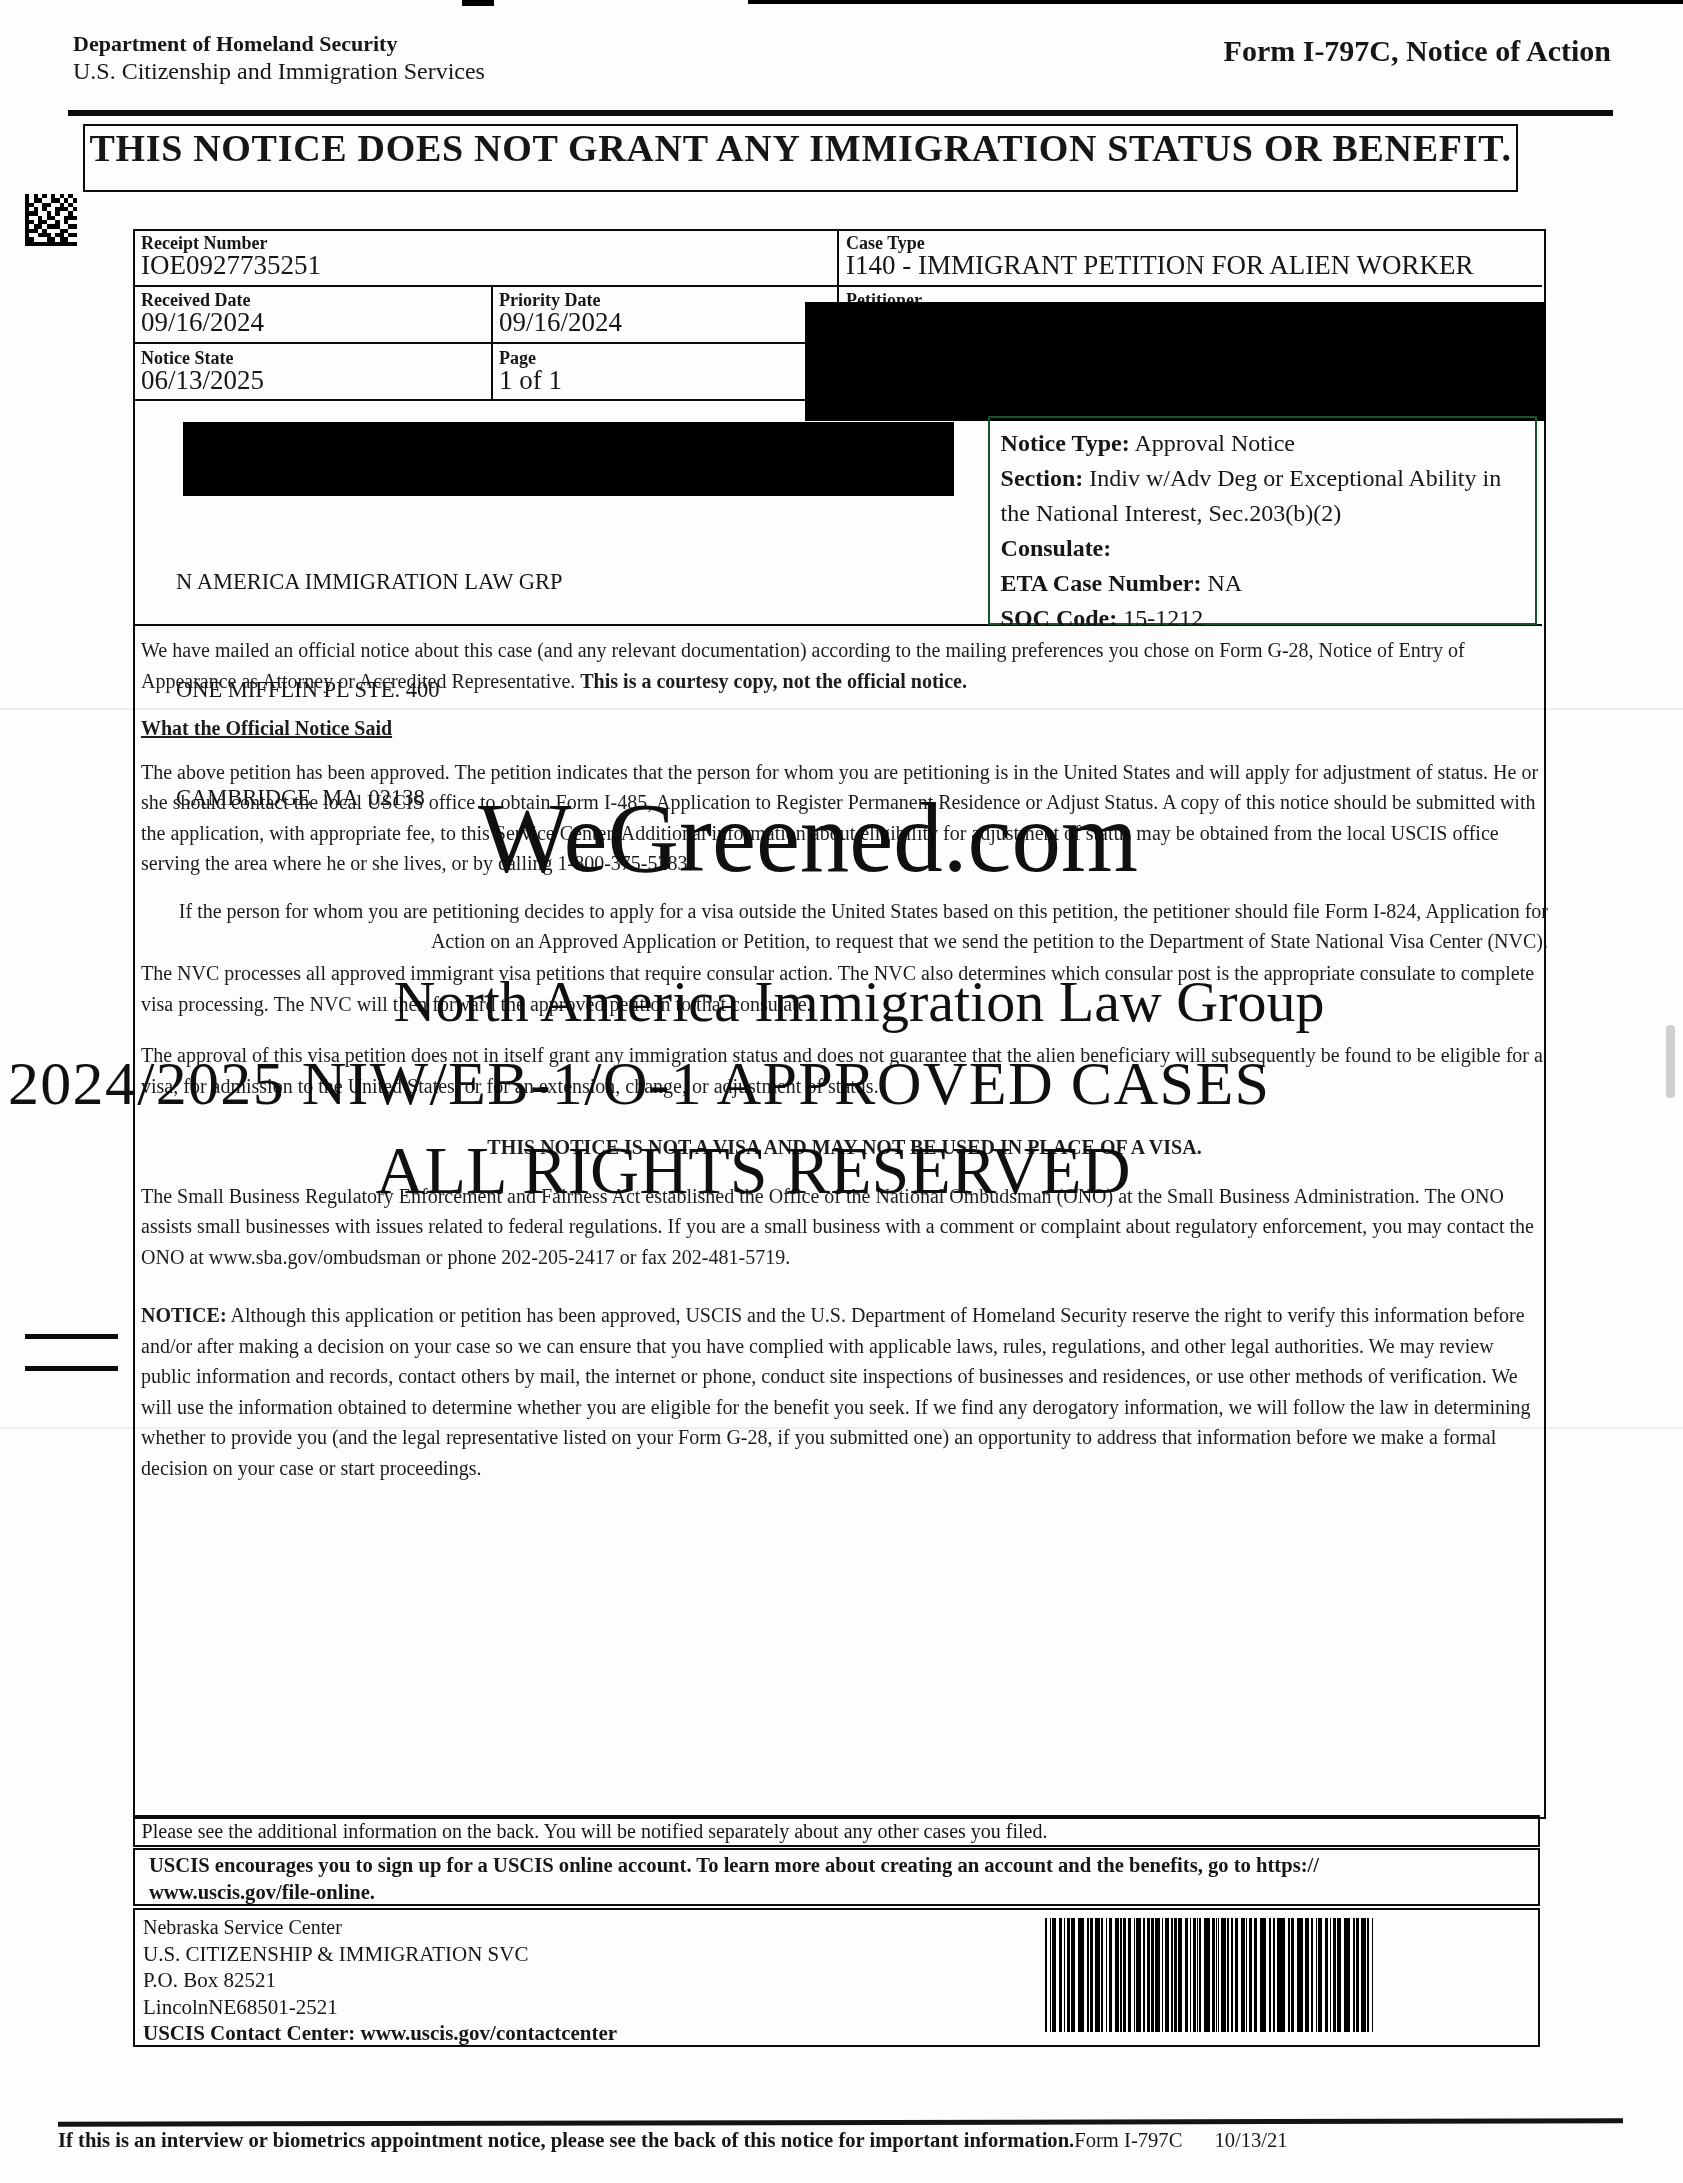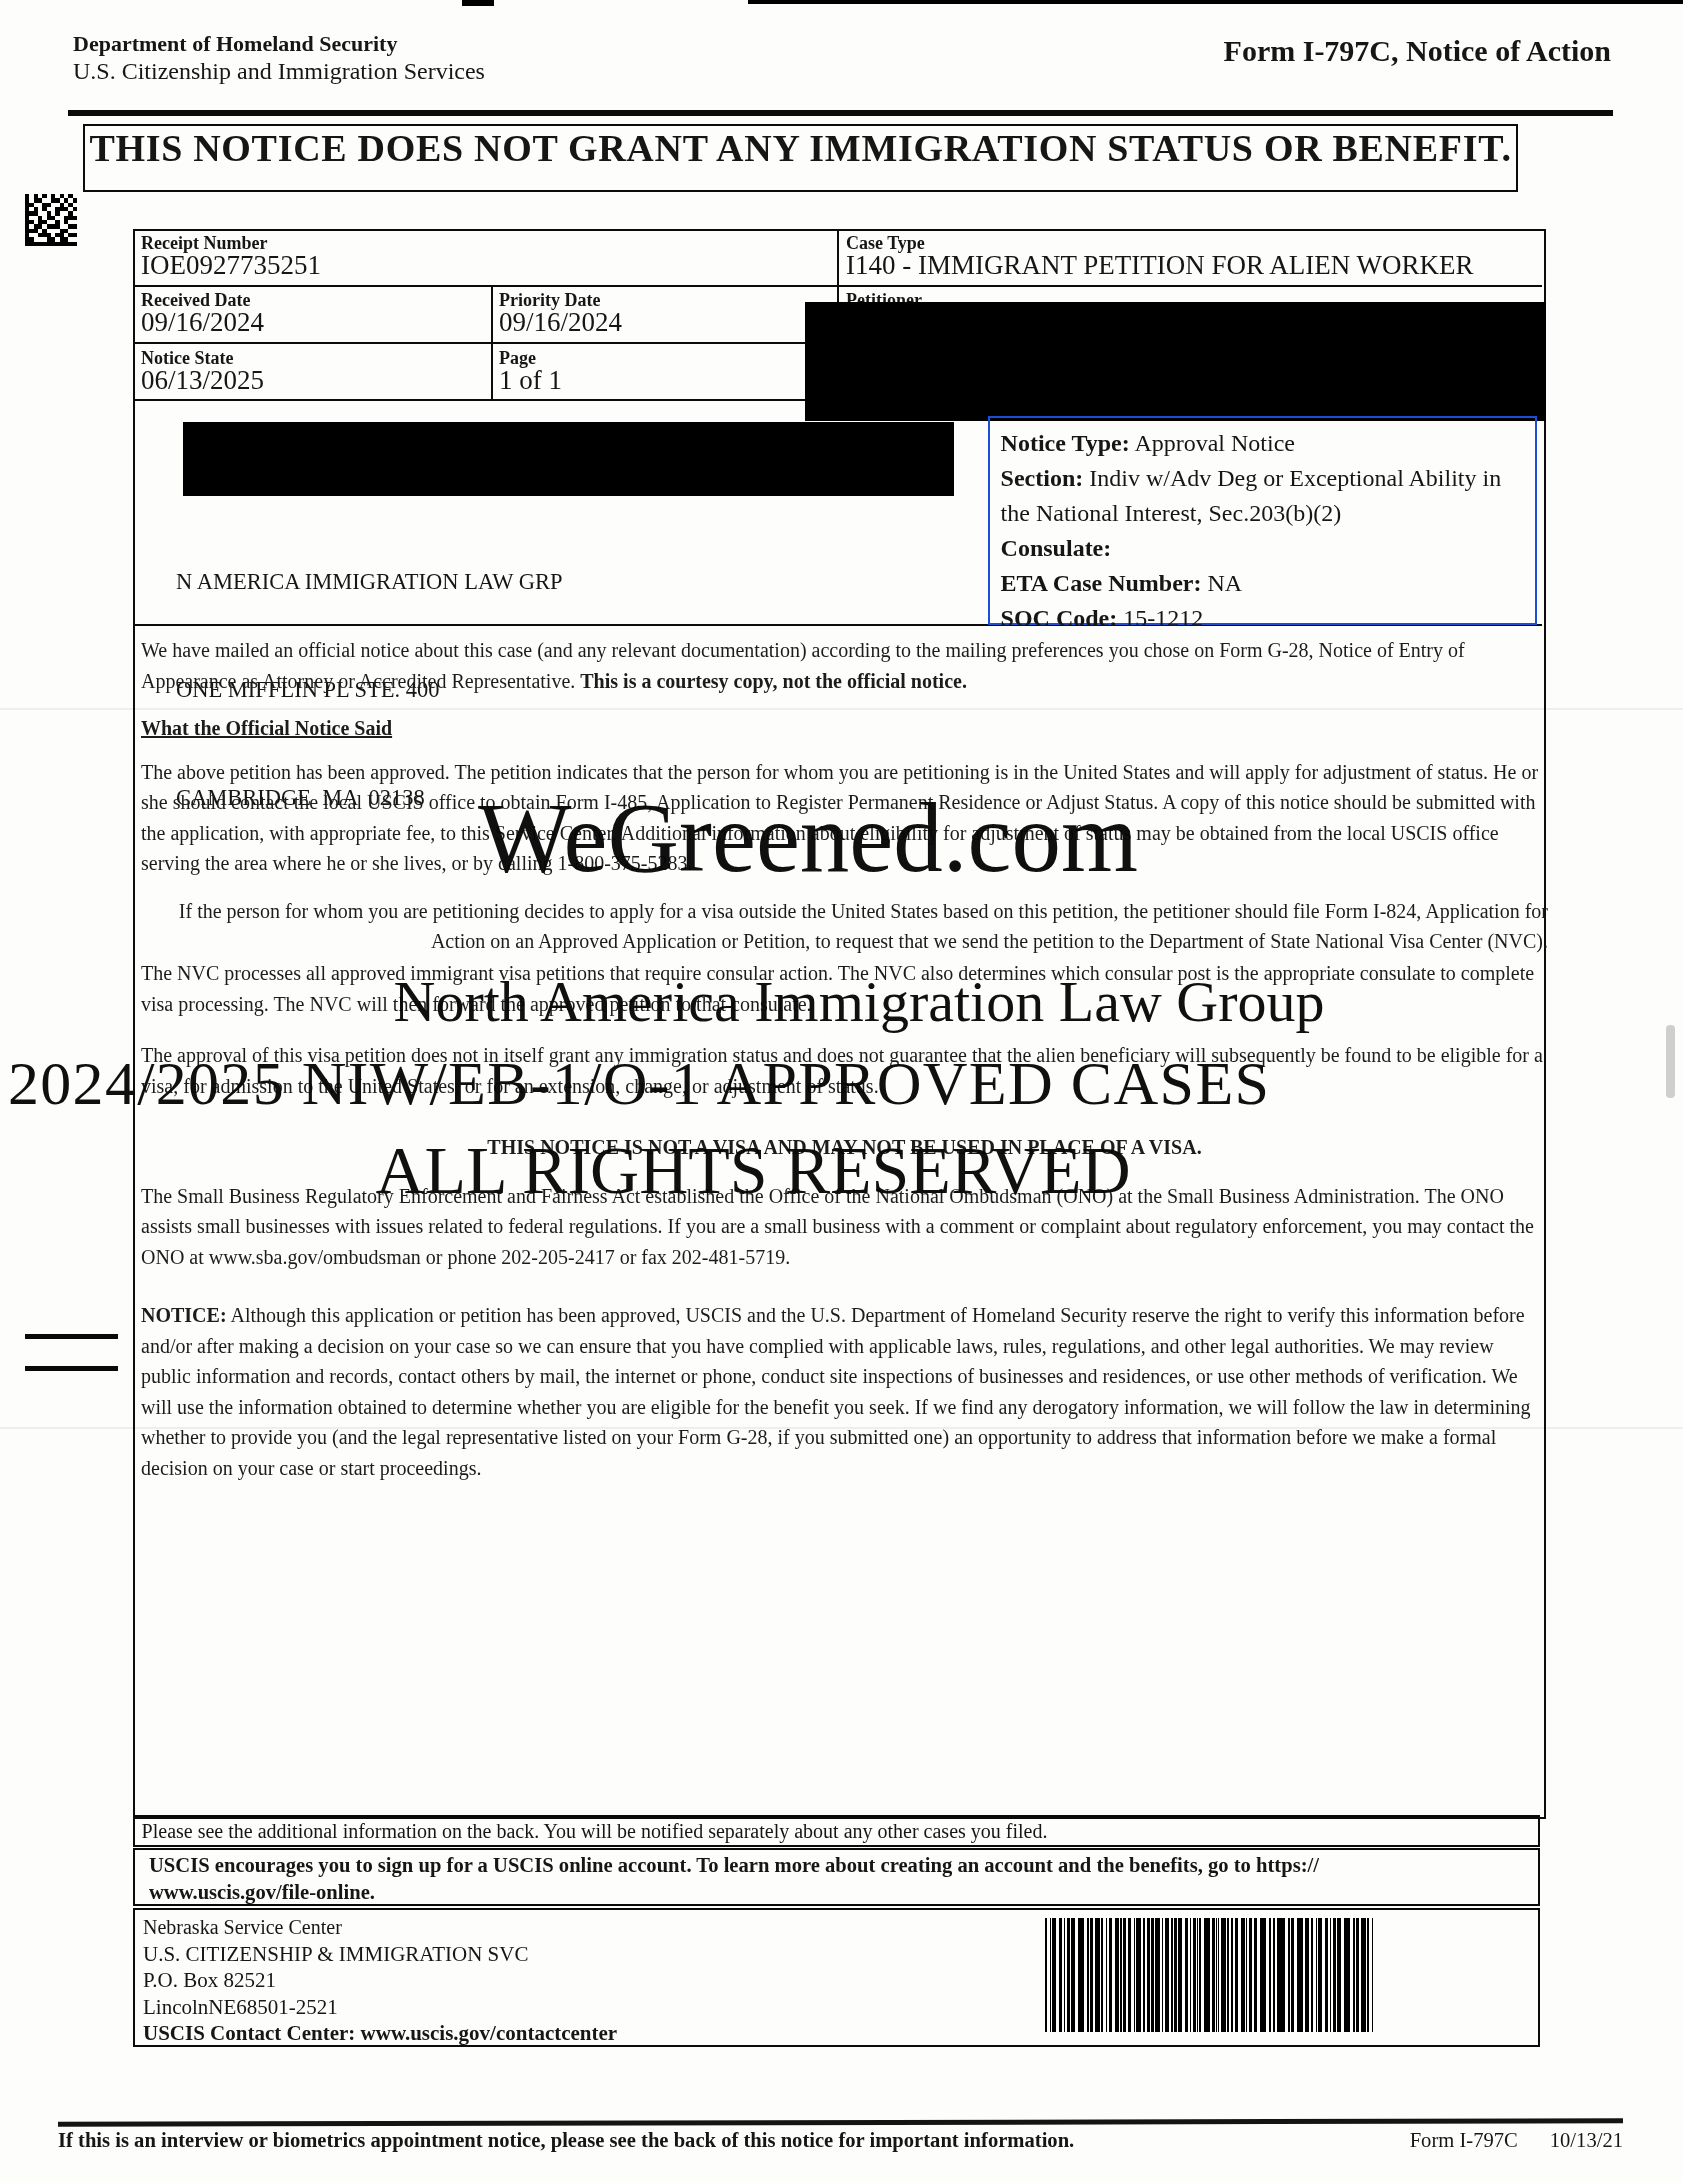--- a/index.html
+++ b/index.html
@@ -28,21 +28,21 @@
           display:flex;align-items:flex-start;justify-content:center;}
   .banner span{font-size:38px;font-weight:600;letter-spacing:0.7px;white-space:nowrap;}
 
   
   .dm{left:24.5px;top:194px;width:52px;height:52px;}
   .dm svg{width:100%;height:100%;shape-rendering:crispEdges;}
 
   
   .main-box{left:133px;top:229px;width:1409px;height:1586px;border:2px solid #0c0c0c;}
 
-  .notice-box{left:988px;top:416px;width:534px;height:189px;border:2px solid #1d4ed8;
+  .notice-box{left:988px;top:416px;width:534px;height:189px;border:2px solid #14532d;
               padding:8px 0 8px 10.6px;font-size:24px;line-height:35px;}
   .notice-box b{font-weight:bold;}
 
   .addr{left:176px;top:492px;font-size:22.5px;line-height:36px;white-space:pre;}
 
   
   .body-copy{left:141px;top:635px;width:1407px;font-size:20px;line-height:30.5px;color:#1c1c1c;}
   .body-copy p{margin:0;}
   .heading-underline{font-weight:bold;text-decoration:underline;}
   .center-bold{text-align:center;font-weight:bold;}
@@ -69,21 +69,21 @@
   .sc-lines .sm{font-size:20px;}
   .sc-lines .bold{font-weight:bold;}
   .barcode1d{position:absolute;left:910px;top:8px;width:328px;height:114px;
     background:
       repeating-linear-gradient(90deg,#000 0 2px,transparent 2px 4.6px,#000 4.6px 6px,transparent 6px 8px,#000 8px 11.3px,transparent 11.3px 14px),
       repeating-linear-gradient(90deg,#000 0 1.3px,transparent 1.3px 7.3px,#000 7.3px 10px,transparent 10px 15.3px,#000 15.3px 16.6px,transparent 16.6px 19px);
   }
 
   
   .ftr-rule{left:58px;top:2120px;width:1565px;height:4.6px;background:#141414;transform:rotate(-0.12deg);}
-  .ftr-row{left:58px;top:2129px;width:1565px;display:flex;justify-content:space-between;align-items:baseline;}
+  .ftr-row{left:58px;top:2129px;width:1565px;display:flex;align-items:baseline;}
   .ftr-note{font-weight:bold;font-size:20.6px;}
   .ftr-right{display:flex;gap:32px;font-size:20.6px;}
 
   
   .scan-top1{left:748px;top:0;width:935px;height:4px;background:#000;}
   .scan-top2{left:462px;top:0;width:32px;height:6px;background:#000;}
   .fold{position:absolute;left:0;width:1683px;height:2px;background:#efefe9;}
   .smudge{left:1666px;top:1025px;width:9.3px;height:73px;background:#8a8a8a;opacity:.4;border-radius:4px;}
 </style>
 </head>

